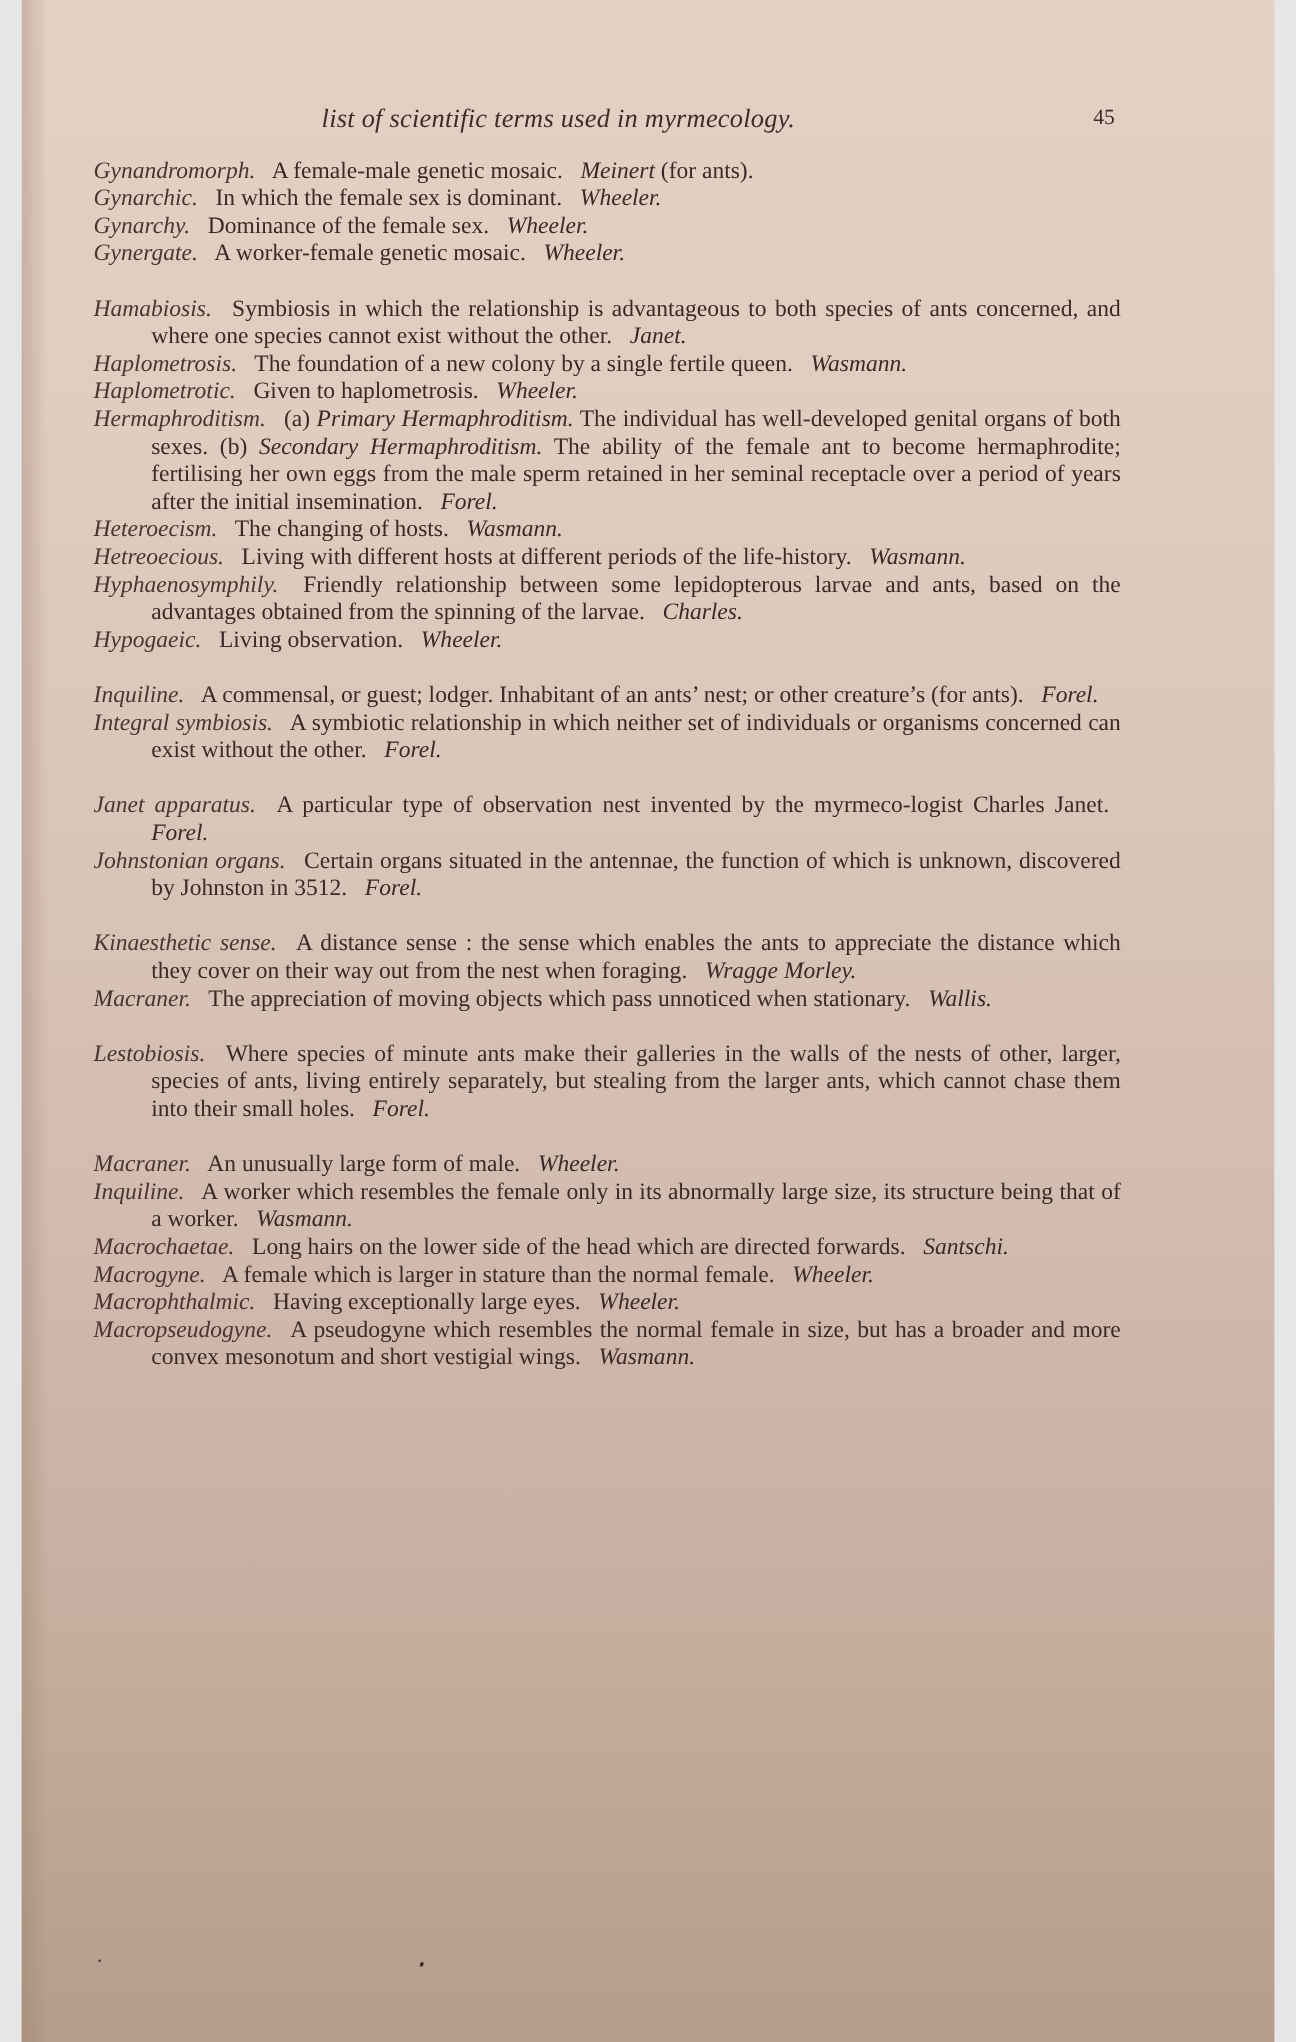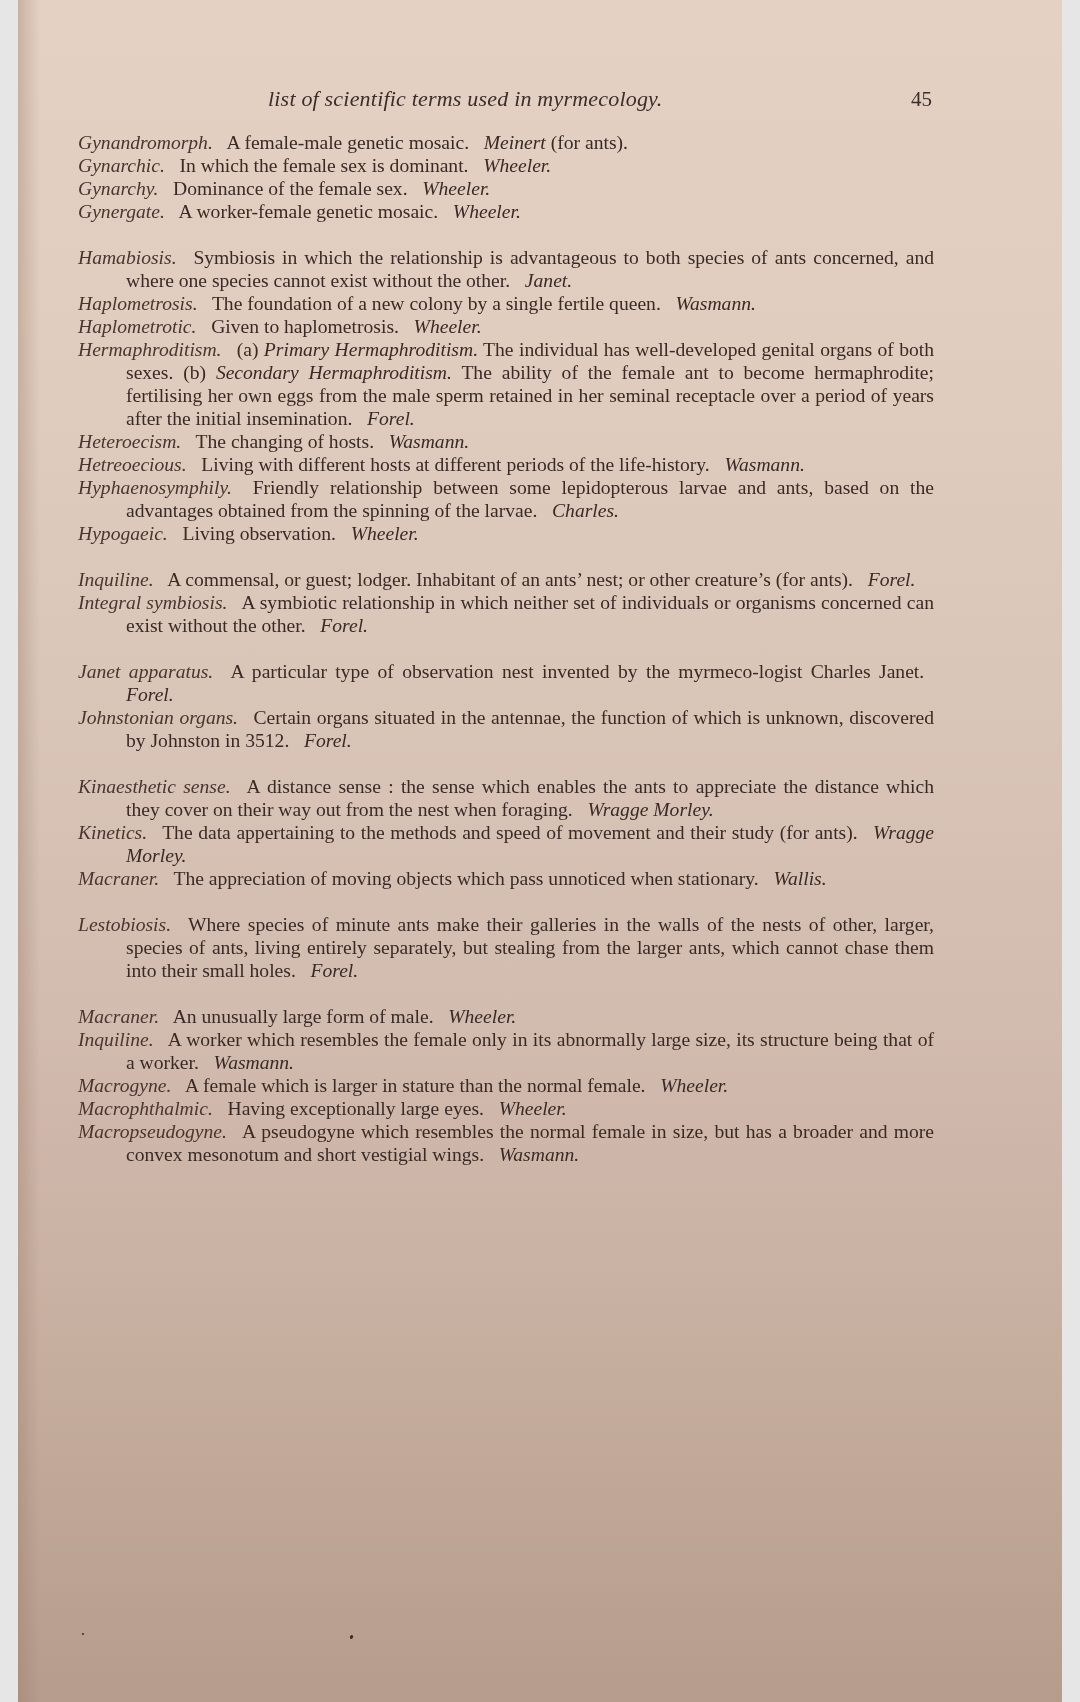--- a/index.html
+++ b/index.html
@@ -21,21 +21,21 @@
     background: linear-gradient(90deg, rgba(150,120,100,0.35), rgba(150,120,100,0));
   }
   .header {
     position: absolute; top: 86px; left: 0; width: 100%; height: 30px; padding-left: 36px;
   }
   .running-title {
     position: absolute; left: 250px; top: 0;
     font-style: italic; font-size: 22px; letter-spacing: 0.2px; color: #3b2d2a;
   }
   .page-number {
-    position: absolute; left: 893px; top: 1px; font-size: 21px; color: #3b2d2a;
+    position: absolute; left: 893px; top: 1px; font-size: 18px; color: #3b2d2a;
   }
   .body-text {
     position: absolute; left: 60px; top: 131px; width: 856px;
     font-size: 19.6px; line-height: 23px;
   }
   .entry {
     text-align: justify;
     padding-left: 48px; text-indent: -48px;
     margin: 0;
   }
@@ -75,29 +75,29 @@
       <div class="group">
         <p class="entry"><span class="term">Inquiline.</span>  <span>A commensal, or guest; lodger. Inhabitant of an ants’ nest; or other creature’s (for ants).</span>  <span class="author">Forel.</span></p>
         <p class="entry"><span class="term">Integral symbiosis.</span>  <span>A symbiotic relationship in which neither set of individuals or organisms concerned can exist without the other.</span>  <span class="author">Forel.</span></p>
       </div>
       <div class="group">
         <p class="entry"><span class="term">Janet apparatus.</span>  <span>A particular type of observation nest invented by the myrmeco-logist Charles Janet.</span>  <span class="author">Forel.</span></p>
         <p class="entry"><span class="term">Johnstonian organs.</span>  <span>Certain organs situated in the antennae, the function of which is unknown, discovered by Johnston in 3512.</span>  <span class="author">Forel.</span></p>
       </div>
       <div class="group">
         <p class="entry"><span class="term">Kinaesthetic sense.</span>  <span>A distance sense : the sense which enables the ants to appreciate the distance which they cover on their way out from the nest when foraging.</span>  <span class="author">Wragge Morley.</span></p>
-        <p class="entry"><span class="term">Kinetics.</span>  <span>The data appertaining to the methods and speed of movement and their study (for ants).</span>  <span class="author">Wragge Morley.</span></p>
         <p class="entry"><span class="term">Macraner.</span>  <span>The appreciation of moving objects which pass unnoticed when stationary.</span>  <span class="author">Wallis.</span></p>
       </div>
       <div class="group">
         <p class="entry"><span class="term">Lestobiosis.</span>  <span>Where species of minute ants make their galleries in the walls of the nests of other, larger, species of ants, living entirely separately, but stealing from the larger ants, which cannot chase them into their small holes.</span>  <span class="author">Forel.</span></p>
       </div>
       <div class="group">
         <p class="entry"><span class="term">Macraner.</span>  <span>An unusually large form of male.</span>  <span class="author">Wheeler.</span></p>
         <p class="entry"><span class="term">Inquiline.</span>  <span>A worker which resembles the female only in its abnormally large size, its structure being that of a worker.</span>  <span class="author">Wasmann.</span></p>
+        <p class="entry"><span class="term">Macrochaetae.</span>  <span>Long hairs on the lower side of the head which are directed forwards.</span>  <span class="author">Santschi.</span></p>
         <p class="entry"><span class="term">Macrogyne.</span>  <span>A female which is larger in stature than the normal female.</span>  <span class="author">Wheeler.</span></p>
         <p class="entry"><span class="term">Macrophthalmic.</span>  <span>Having exceptionally large eyes.</span>  <span class="author">Wheeler.</span></p>
         <p class="entry"><span class="term">Macropseudogyne.</span>  <span>A pseudogyne which resembles the normal female in size, but has a broader and more convex mesonotum and short vestigial wings.</span>  <span class="author">Wasmann.</span></p>
       </div>
     </div>
 
   <span class="speck" style="left:64px;top:1633px;width:2px;height:2px;"></span>
   <span class="speck" style="left:332px;top:1635px;width:3px;height:4px;transform:rotate(30deg);"></span>
 </div>
 

